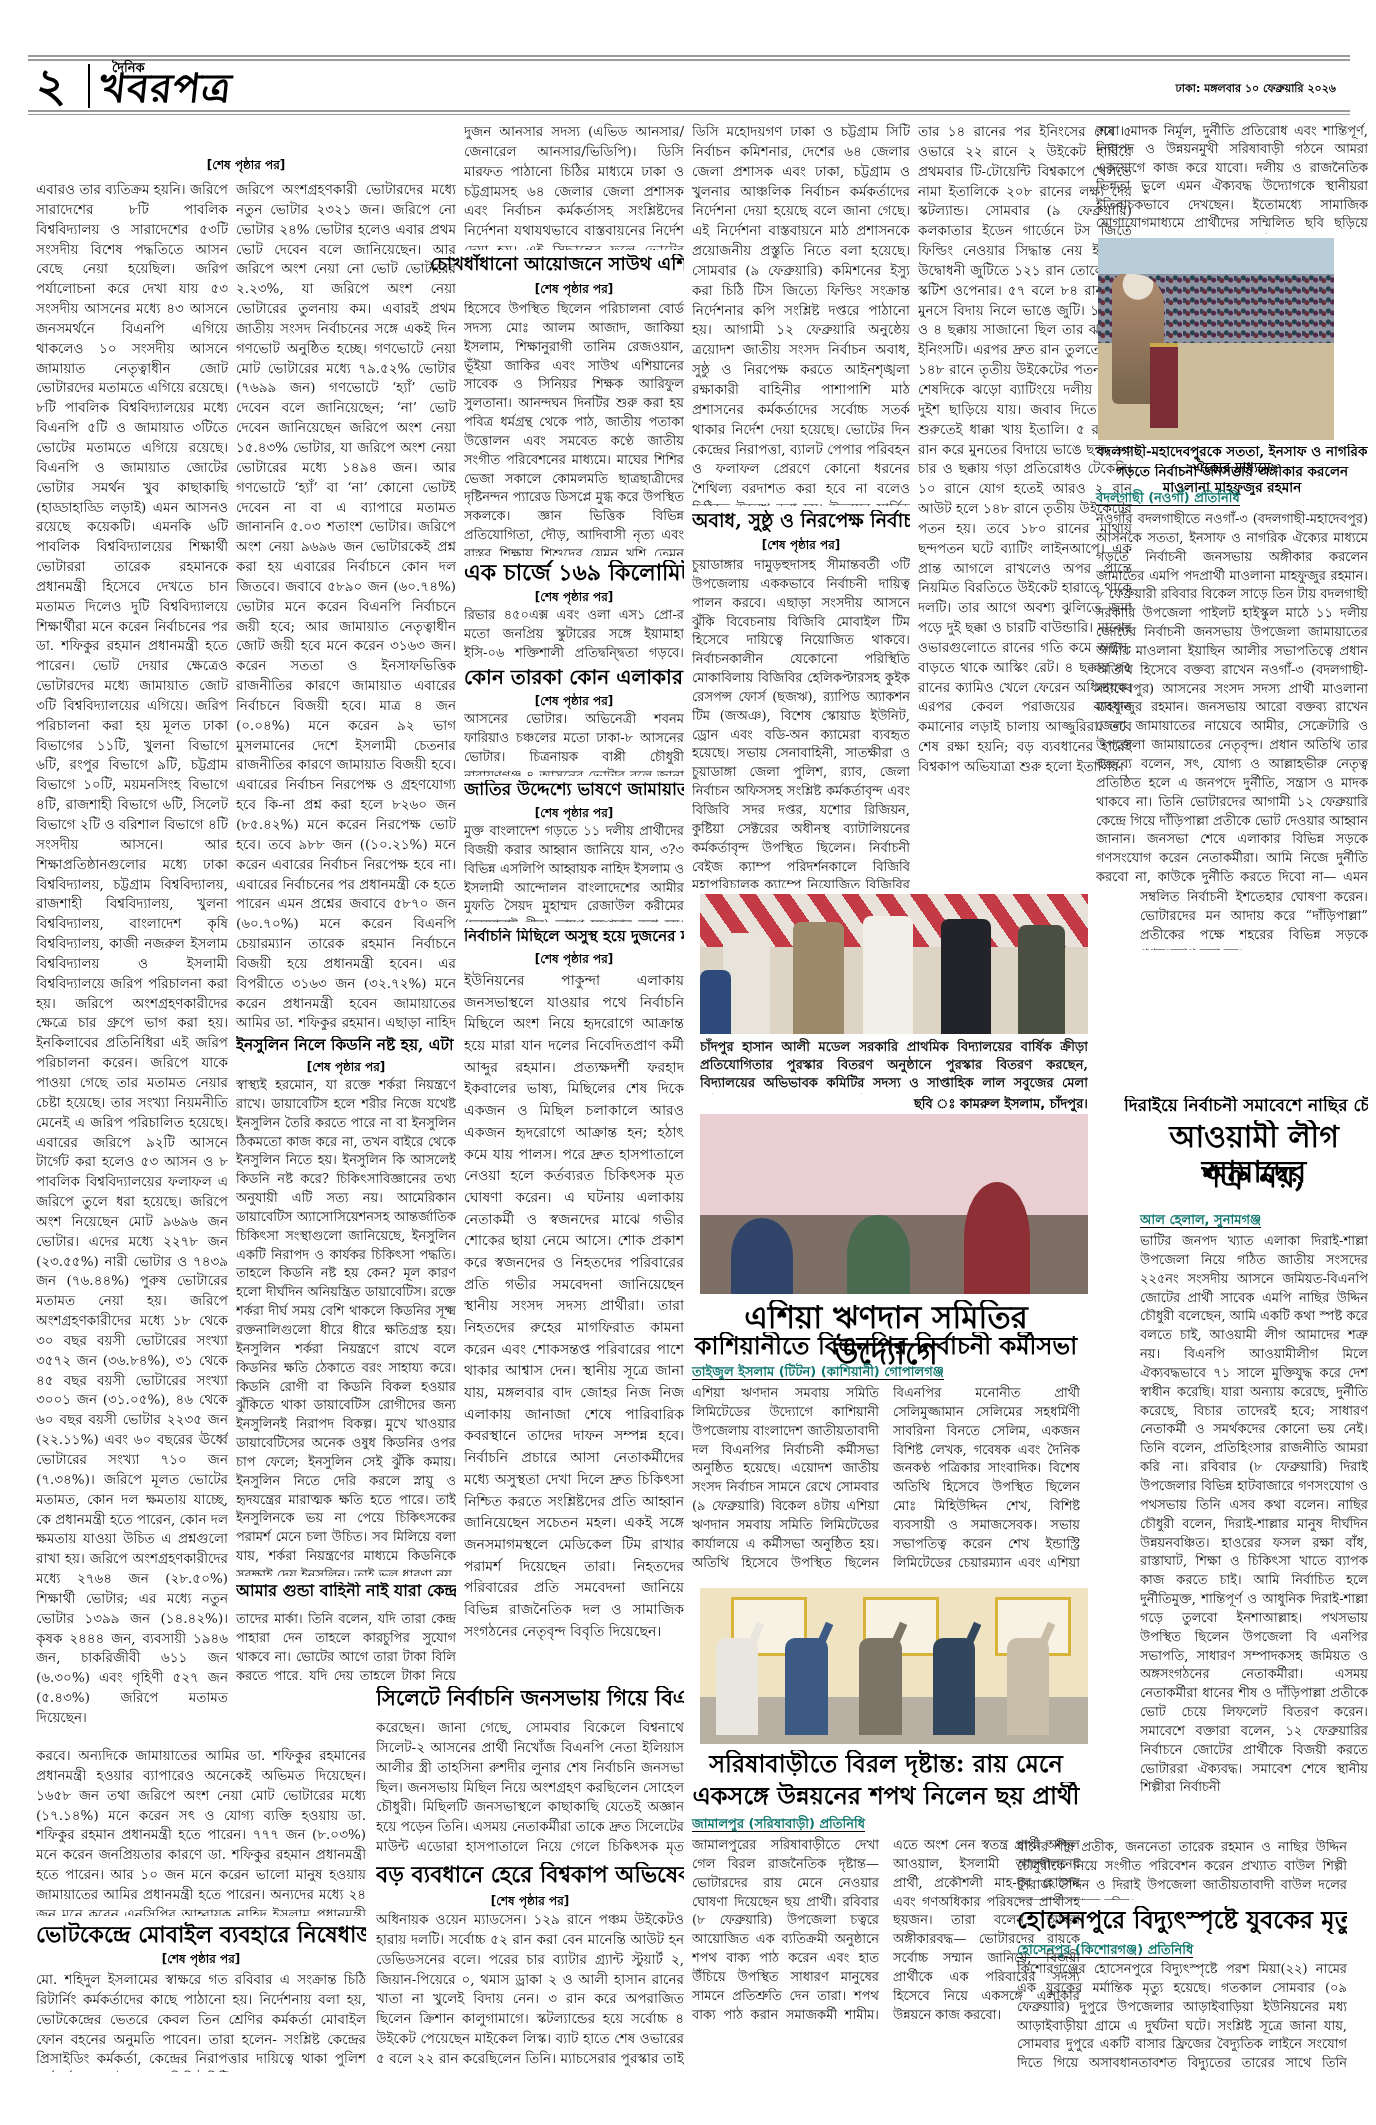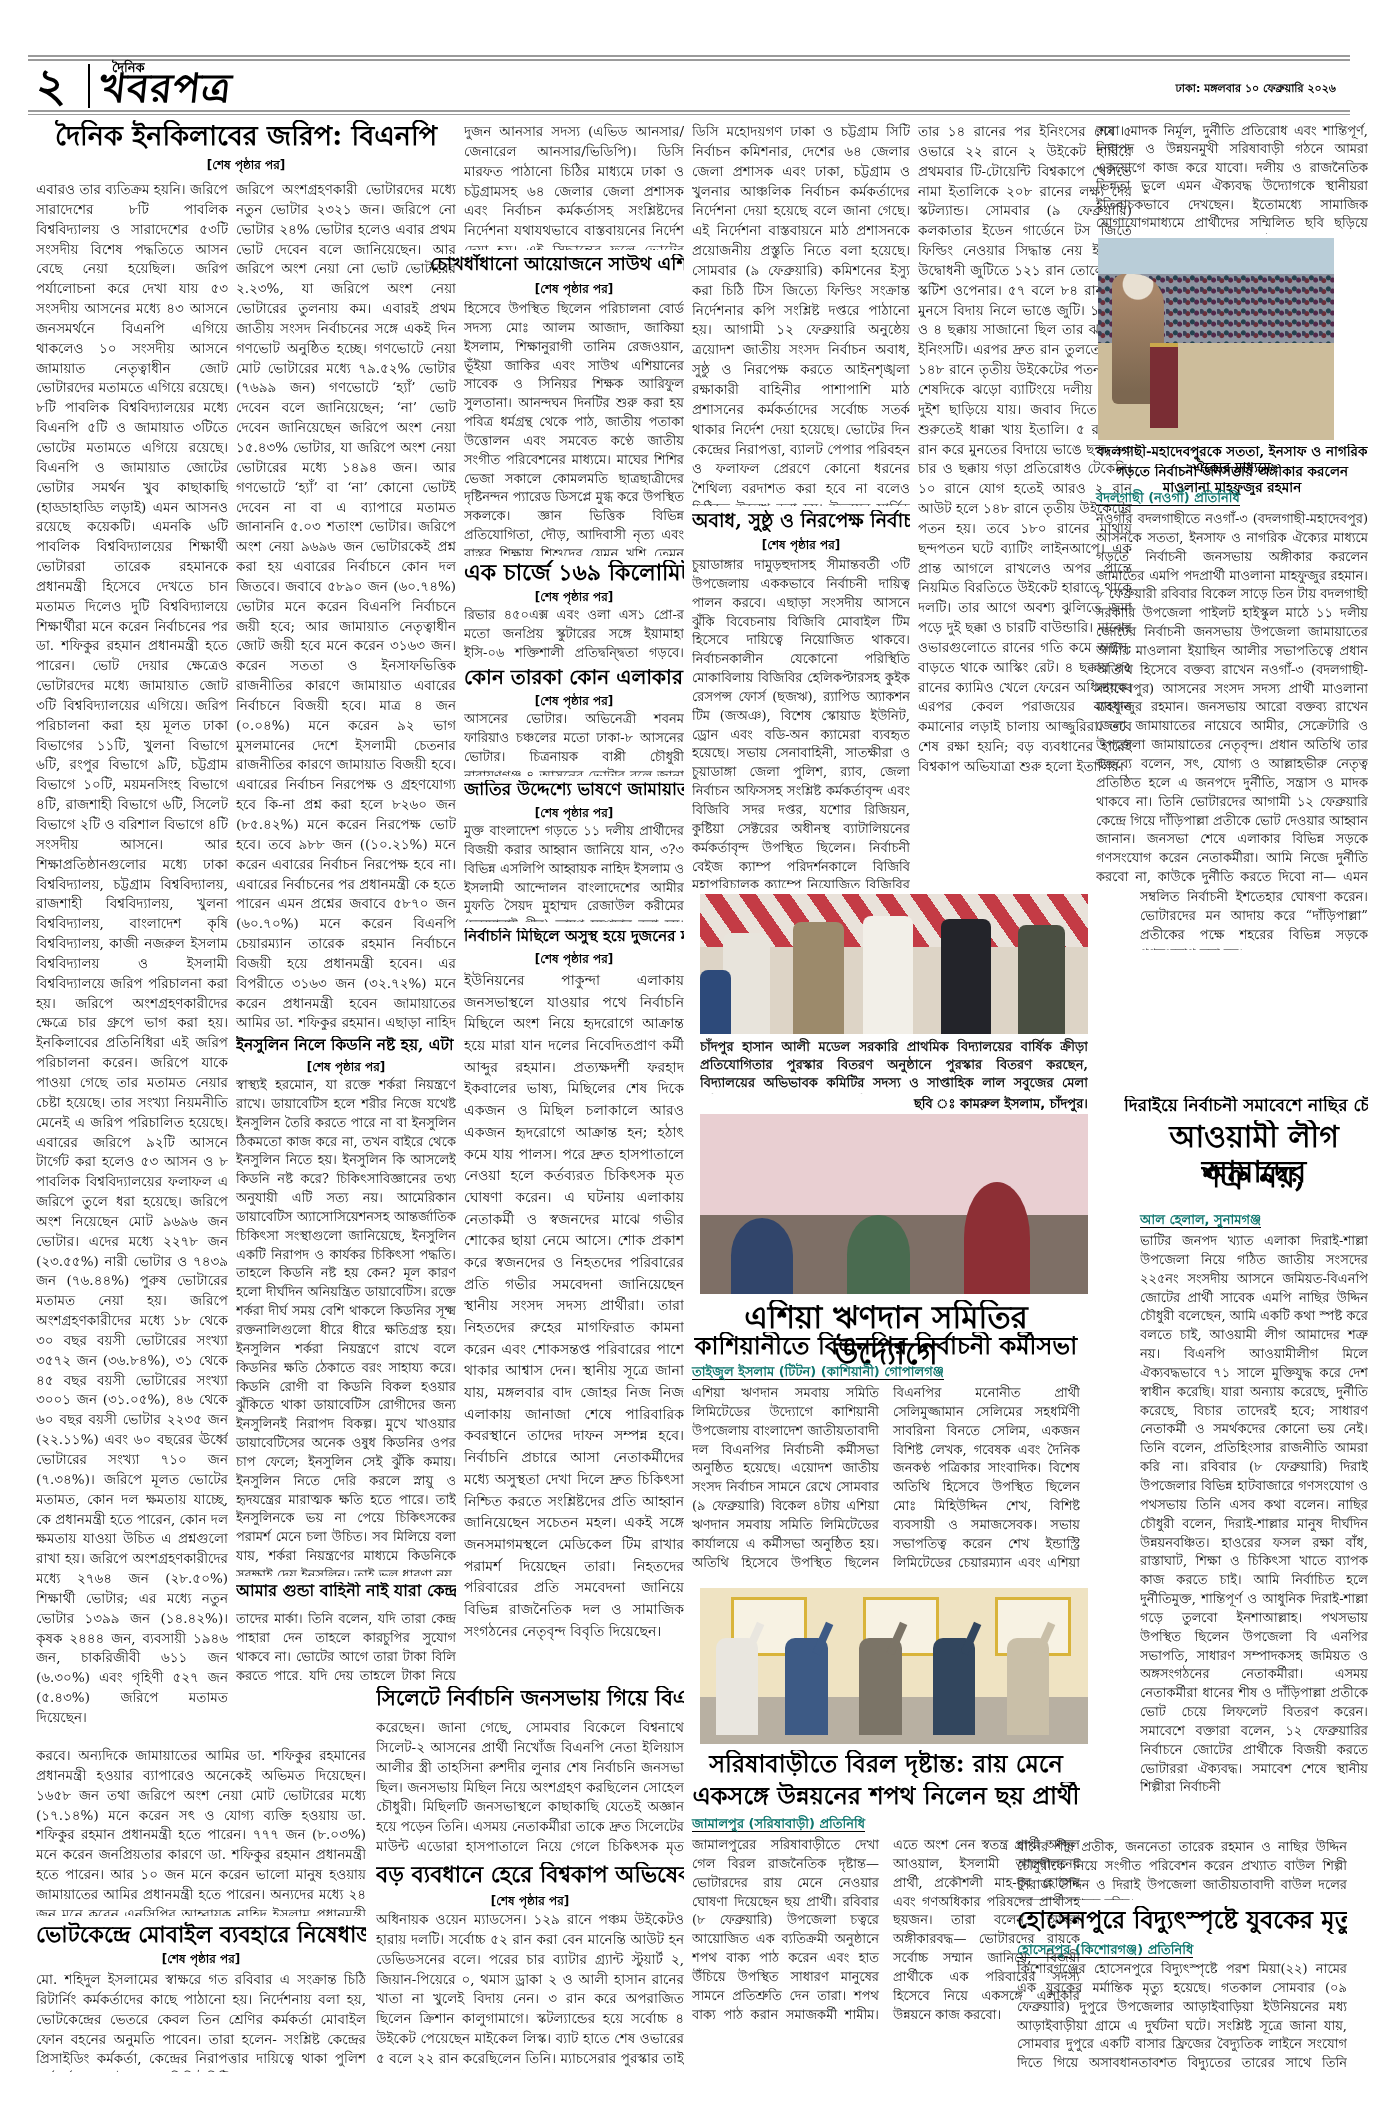--- a/index.html
+++ b/index.html
@@ -74,21 +74,20 @@
 
   <div class="pagenum">২</div>
   <div class="mast-sep"></div>
   <div class="logo-top">দৈনিক</div>
   <div class="logo-main">খবরপত্র</div>
   <div class="dateline">ঢাকা: মঙ্গলবার ১০ ফেব্রুয়ারি ২০২৬</div>
 
   <div class="rule" style="left:28px;top:110px;width:1322px;height:2px;"></div>
   <div class="rule" style="left:28px;top:114px;width:1322px;height:1px;"></div>
 
-  <div class="hl" style="left:36px;top:120px;width:420px;font-size:27px;">দৈনিক ইনকিলাবের জরিপ: বিএনপি</div>
   <div class="kick" style="left:36px;top:156px;width:420px;">[শেষ পৃষ্ঠার পর]</div>
   <div class="btxt" style="left:36px;top:180px;width:192px;height:1562px;">এবারও তার ব্যতিক্রম হয়নি। জরিপে সারাদেশের ৮টি পাবলিক বিশ্ববিদ্যালয় ও সারাদেশের ৫৩টি সংসদীয় বিশেষ পদ্ধতিতে আসন বেছে নেয়া হয়েছিল। জরিপ পর্যালোচনা করে দেখা যায় ৫৩ সংসদীয় আসনের মধ্যে ৪৩ আসনে জনসমর্থনে বিএনপি এগিয়ে থাকলেও ১০ সংসদীয় আসনে জামায়াত নেতৃত্বাধীন জোট ভোটারদের মতামতে এগিয়ে রয়েছে। ৮টি পাবলিক বিশ্ববিদ্যালয়ের মধ্যে বিএনপি ৫টি ও জামায়াত ৩টিতে ভোটের মতামতে এগিয়ে রয়েছে। বিএনপি ও জামায়াত জোটের ভোটার সমর্থন খুব কাছাকাছি (হাড্ডাহাড্ডি লড়াই) এমন আসনও রয়েছে কয়েকটি। এমনকি ৬টি পাবলিক বিশ্ববিদ্যালয়ের শিক্ষার্থী ভোটাররা তারেক রহমানকে প্রধানমন্ত্রী হিসেবে দেখতে চান মতামত দিলেও দুটি বিশ্ববিদ্যালয়ে শিক্ষার্থীরা মনে করেন নির্বাচনের পর ডা. শফিকুর রহমান প্রধানমন্ত্রী হতে পারেন। ভোট দেয়ার ক্ষেত্রেও ভোটারদের মধ্যে জামায়াত জোট ৩টি বিশ্ববিদ্যালয়ের এগিয়ে। জরিপ পরিচালনা করা হয় মূলত ঢাকা বিভাগের ১১টি, খুলনা বিভাগে ৬টি, রংপুর বিভাগে ৯টি, চট্টগ্রাম বিভাগে ১০টি, ময়মনসিংহ বিভাগে ৪টি, রাজশাহী বিভাগে ৬টি, সিলেট বিভাগে ২টি ও বরিশাল বিভাগে ৪টি সংসদীয় আসনে। আর শিক্ষাপ্রতিষ্ঠানগুলোর মধ্যে ঢাকা বিশ্ববিদ্যালয়, চট্টগ্রাম বিশ্ববিদ্যালয়, রাজশাহী বিশ্ববিদ্যালয়, খুলনা বিশ্ববিদ্যালয়, বাংলাদেশ কৃষি বিশ্ববিদ্যালয়, কাজী নজরুল ইসলাম বিশ্ববিদ্যালয় ও ইসলামী বিশ্ববিদ্যালয়ে জরিপ পরিচালনা করা হয়। জরিপে অংশগ্রহণকারীদের ক্ষেত্রে চার গ্রুপে ভাগ করা হয়। ইনকিলাবের প্রতিনিধিরা এই জরিপ পরিচালনা করেন। জরিপে যাকে পাওয়া গেছে তার মতামত নেয়ার চেষ্টা হয়েছে। তার সংখ্যা নিয়মনীতি মেনেই এ জরিপ পরিচালিত হয়েছে। এবারের জরিপে ৯২টি আসনে টার্গেট করা হলেও ৫৩ আসন ও ৮ পাবলিক বিশ্ববিদ্যালয়ের ফলাফল এ জরিপে তুলে ধরা হয়েছে। জরিপে অংশ নিয়েছেন মোট ৯৬৯৬ জন ভোটার। এদের মধ্যে ২২৭৮ জন (২৩.৫৫%) নারী ভোটার ও ৭৪৩৯ জন (৭৬.৪৪%) পুরুষ ভোটারের মতামত নেয়া হয়। জরিপে অংশগ্রহণকারীদের মধ্যে ১৮ থেকে ৩০ বছর বয়সী ভোটারের সংখ্যা ৩৫৭২ জন (৩৬.৮৪%), ৩১ থেকে ৪৫ বছর বয়সী ভোটারের সংখ্যা ৩০০১ জন (৩১.০৫%), ৪৬ থেকে ৬০ বছর বয়সী ভোটার ২২৩৫ জন (২২.১১%) এবং ৬০ বছরের ঊর্ধ্বে ভোটারের সংখ্যা ৭১০ জন (৭.৩৪%)। জরিপে মূলত ভোটের মতামত, কোন দল ক্ষমতায় যাচ্ছে, কে প্রধানমন্ত্রী হতে পারেন, কোন দল ক্ষমতায় যাওয়া উচিত এ প্রশ্নগুলো রাখা হয়। জরিপে অংশগ্রহণকারীদের মধ্যে ২৭৬৪ জন (২৮.৫০%) শিক্ষার্থী ভোটার; এর মধ্যে নতুন ভোটার ১৩৯৯ জন (১৪.৪২%)। কৃষক ২৪৪৪ জন, ব্যবসায়ী ১৯৪৬ জন, চাকরিজীবী ৬১১ জন (৬.৩০%) এবং গৃহিণী ৫২৭ জন (৫.৪৩%) জরিপে মতামত দিয়েছেন।</div>
   <div class="btxt" style="left:236px;top:180px;width:220px;height:850px;">জরিপে অংশগ্রহণকারী ভোটারদের মধ্যে নতুন ভোটার ২৩২১ জন। জরিপে নো ভোটার ২৪% ভোটার হলেও এবার প্রথম ভোট দেবেন বলে জানিয়েছেন। আর জরিপে অংশ নেয়া নো ভোট ভোটারের ২.২৩%, যা জরিপে অংশ নেয়া ভোটারের তুলনায় কম। এবারই প্রথম জাতীয় সংসদ নির্বাচনের সঙ্গে একই দিন গণভোট অনুষ্ঠিত হচ্ছে। গণভোটে নেয়া মোট ভোটারের মধ্যে ৭৯.৫২% ভোটার (৭৬৯৯ জন) গণভোটে ‘হ্যাঁ’ ভোট দেবেন বলে জানিয়েছেন; ‘না’ ভোট দেবেন জানিয়েছেন জরিপে অংশ নেয়া ১৫.৪৩% ভোটার, যা জরিপে অংশ নেয়া ভোটারের মধ্যে ১৪৯৪ জন। আর গণভোটে ‘হ্যাঁ’ বা ‘না’ কোনো ভোটই দেবেন না বা এ ব্যাপারে মতামত জানাননি ৫.০৩ শতাংশ ভোটার। জরিপে অংশ নেয়া ৯৬৯৬ জন ভোটারকেই প্রশ্ন করা হয় এবারের নির্বাচনে কোন দল জিতবে। জবাবে ৫৮৯০ জন (৬০.৭৪%) ভোটার মনে করেন বিএনপি নির্বাচনে জয়ী হবে; আর জামায়াত নেতৃত্বাধীন জোট জয়ী হবে মনে করেন ৩১৬৩ জন। করেন সততা ও ইনসাফভিত্তিক রাজনীতির কারণে জামায়াত এবারের নির্বাচনে বিজয়ী হবে। মাত্র ৪ জন (০.০৪%) মনে করেন ৯২ ভাগ মুসলমানের দেশে ইসলামী চেতনার রাজনীতির কারণে জামায়াত বিজয়ী হবে। এবারের নির্বাচন নিরপেক্ষ ও গ্রহণযোগ্য হবে কি-না প্রশ্ন করা হলে ৮২৬০ জন (৮৫.৪২%) মনে করেন নিরপেক্ষ ভোট হবে। তবে ৯৮৮ জন ((১০.২১%) মনে করেন এবারের নির্বাচন নিরপেক্ষ হবে না। এবারের নির্বাচনের পর প্রধানমন্ত্রী কে হতে পারেন এমন প্রশ্নের জবাবে ৫৮৭০ জন (৬০.৭০%) মনে করেন বিএনপি চেয়ারম্যান তারেক রহমান নির্বাচনে বিজয়ী হয়ে প্রধানমন্ত্রী হবেন। এর বিপরীতে ৩১৬৩ জন (৩২.৭২%) মনে করেন প্রধানমন্ত্রী হবেন জামায়াতের আমির ডা. শফিকুর রহমান। এছাড়া নাহিদ ইসলাম ১৫৮ জন (১.৬৩%), মুফতি সৈয়দ মুহাম্মদ ফয়জুল করীম ২০২ জন (২.০৮%), জি এম কাদের ৭৮ জন (০.৮০%), অন্য কেউ ২২৫ জন (২.৩২%) প্রধানমন্ত্রী হতে পারেন বলে মতামত দিয়েছেন। বিএনপির চেয়ারম্যান তারেক রহমান বা জামায়াতের আমির ডা. শফিকুর রহমান কেন প্রধানমন্ত্রী হতে পারেন? এমন প্রশ্নের জবাবে ১৯৮০ জন (২০.৪৭%) মনে করেন বিএনপির প্রধান হিসেবে তারেক রহমান প্রধানমন্ত্রী হতে পারেন। বিদেশ থেকে দেশে ফিরে তিনি পরিচ্ছন্ন রাজনীতির ধারা সূচনা করেছেন। ১৭৪৩ জন (১৮.০২%) মনে করেন জনপ্রিয় এবং পরিচ্ছন্ন রাজনীতিক হওয়ায় তারেক রহমান প্রধানমন্ত্রী হতে পারেন। ৬৭৭ জন (৯.০০%) মনে করেন জিয়াউর রহমান স্বাধীনতার ঘোষক ও বহুদলীয় গণতন্ত্রের প্রবক্তা; আর খালেদা জিয়া তিনবারের সফল রাষ্ট্রনায়ক। নিজের যোগ্যতা এবং মা-বাবার ইমেজের কারণে তারেক রহমানের প্রধানমন্ত্রীর হওয়ার পথ সহজ হবে।</div>
   <div class="btxt" style="left:36px;top:1746px;width:330px;height:170px;">করবে। অন্যদিকে জামায়াতের আমির ডা. শফিকুর রহমানের প্রধানমন্ত্রী হওয়ার ব্যাপারেও অনেকেই অভিমত দিয়েছেন। ১৬৫৮ জন তথা জরিপে অংশ নেয়া মোট ভোটারের মধ্যে (১৭.১৪%) মনে করেন সৎ ও যোগ্য ব্যক্তি হওয়ায় ডা. শফিকুর রহমান প্রধানমন্ত্রী হতে পারেন। ৭৭৭ জন (৮.০৩%) মনে করেন জনপ্রিয়তার কারণে ডা. শফিকুর রহমান প্রধানমন্ত্রী হতে পারেন। আর ১০ জন মনে করেন ভালো মানুষ হওয়ায় জামায়াতের আমির প্রধানমন্ত্রী হতে পারেন। অন্যদের মধ্যে ২৪ জন মনে করেন এনসিপির আহ্বায়ক নাহিদ ইসলাম প্রধানমন্ত্রী হতে পারেন। নারী ভোটারের সংখ্যা বেশি হলেও জরিপে নারীদের অনেকেই মতামত দিতে রাজি হননি। সে কারণে জরিপে নারী ভোটারের চেয়ে বেশি অংশগ্রহণ করেছেন পুরুষ ভোটার।</div>
 
   <div class="hl" style="left:36px;top:1922px;width:330px;font-size:22px;white-space:nowrap;">ভোটকেন্দ্রে মোবাইল ব্যবহারে নিষেধাজ্ঞা</div>
   <div class="kick" style="left:36px;top:1950px;width:330px;">[শেষ পৃষ্ঠার পর]</div>
   <div class="btxt" style="left:36px;top:1970px;width:330px;height:102px;">মো. শহিদুল ইসলামের স্বাক্ষরে গত রবিবার এ সংক্রান্ত চিঠি রিটার্নিং কর্মকর্তাদের কাছে পাঠানো হয়। নির্দেশনায় বলা হয়, ভোটকেন্দ্রের ভেতরে কেবল তিন শ্রেণির কর্মকর্তা মোবাইল ফোন বহনের অনুমতি পাবেন। তারা হলেন- সংশ্লিষ্ট কেন্দ্রের প্রিসাইডিং কর্মকর্তা, কেন্দ্রের নিরাপত্তার দায়িত্বে থাকা পুলিশ কর্মকর্তা এবং ‘ইলেকশন সিকিউরিটি ২০২৬’ অ্যাপ ব্যবহারের জন্য দায়িত্বপ্রাপ্ত</div>
 
   <div class="hl" style="left:236px;top:1036px;width:220px;font-size:15.5px;white-space:nowrap;">ইনসুলিন নিলে কিডনি নষ্ট হয়, এটা সত্য</div>

